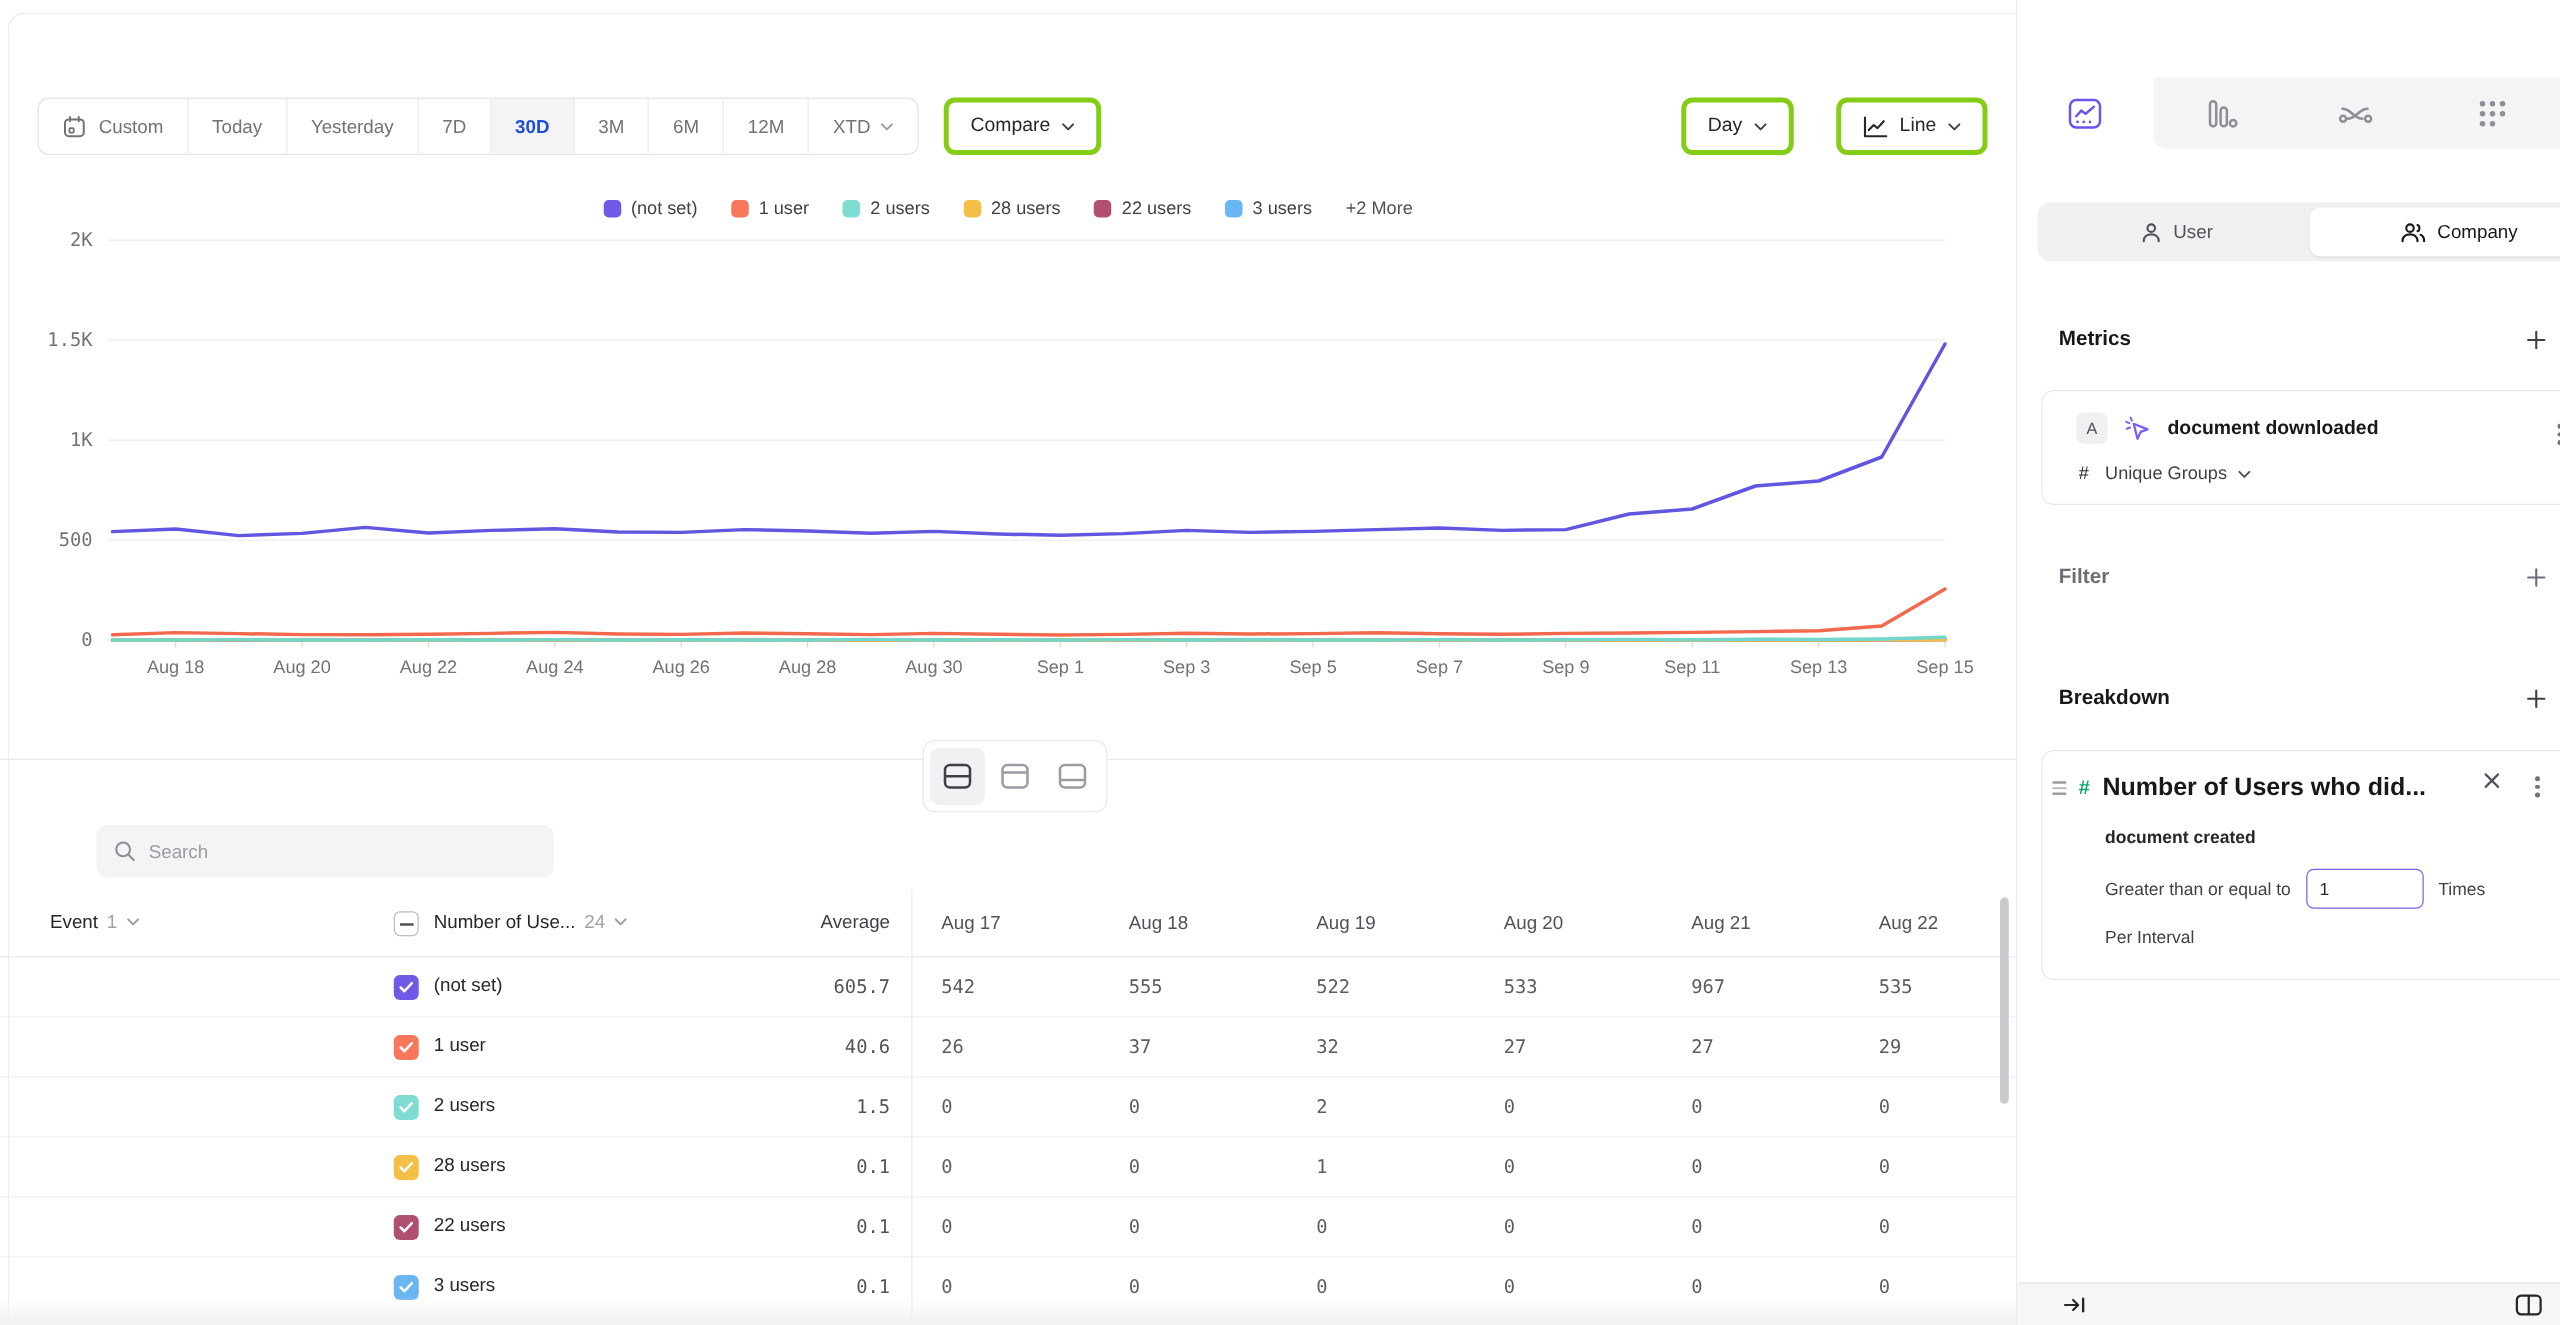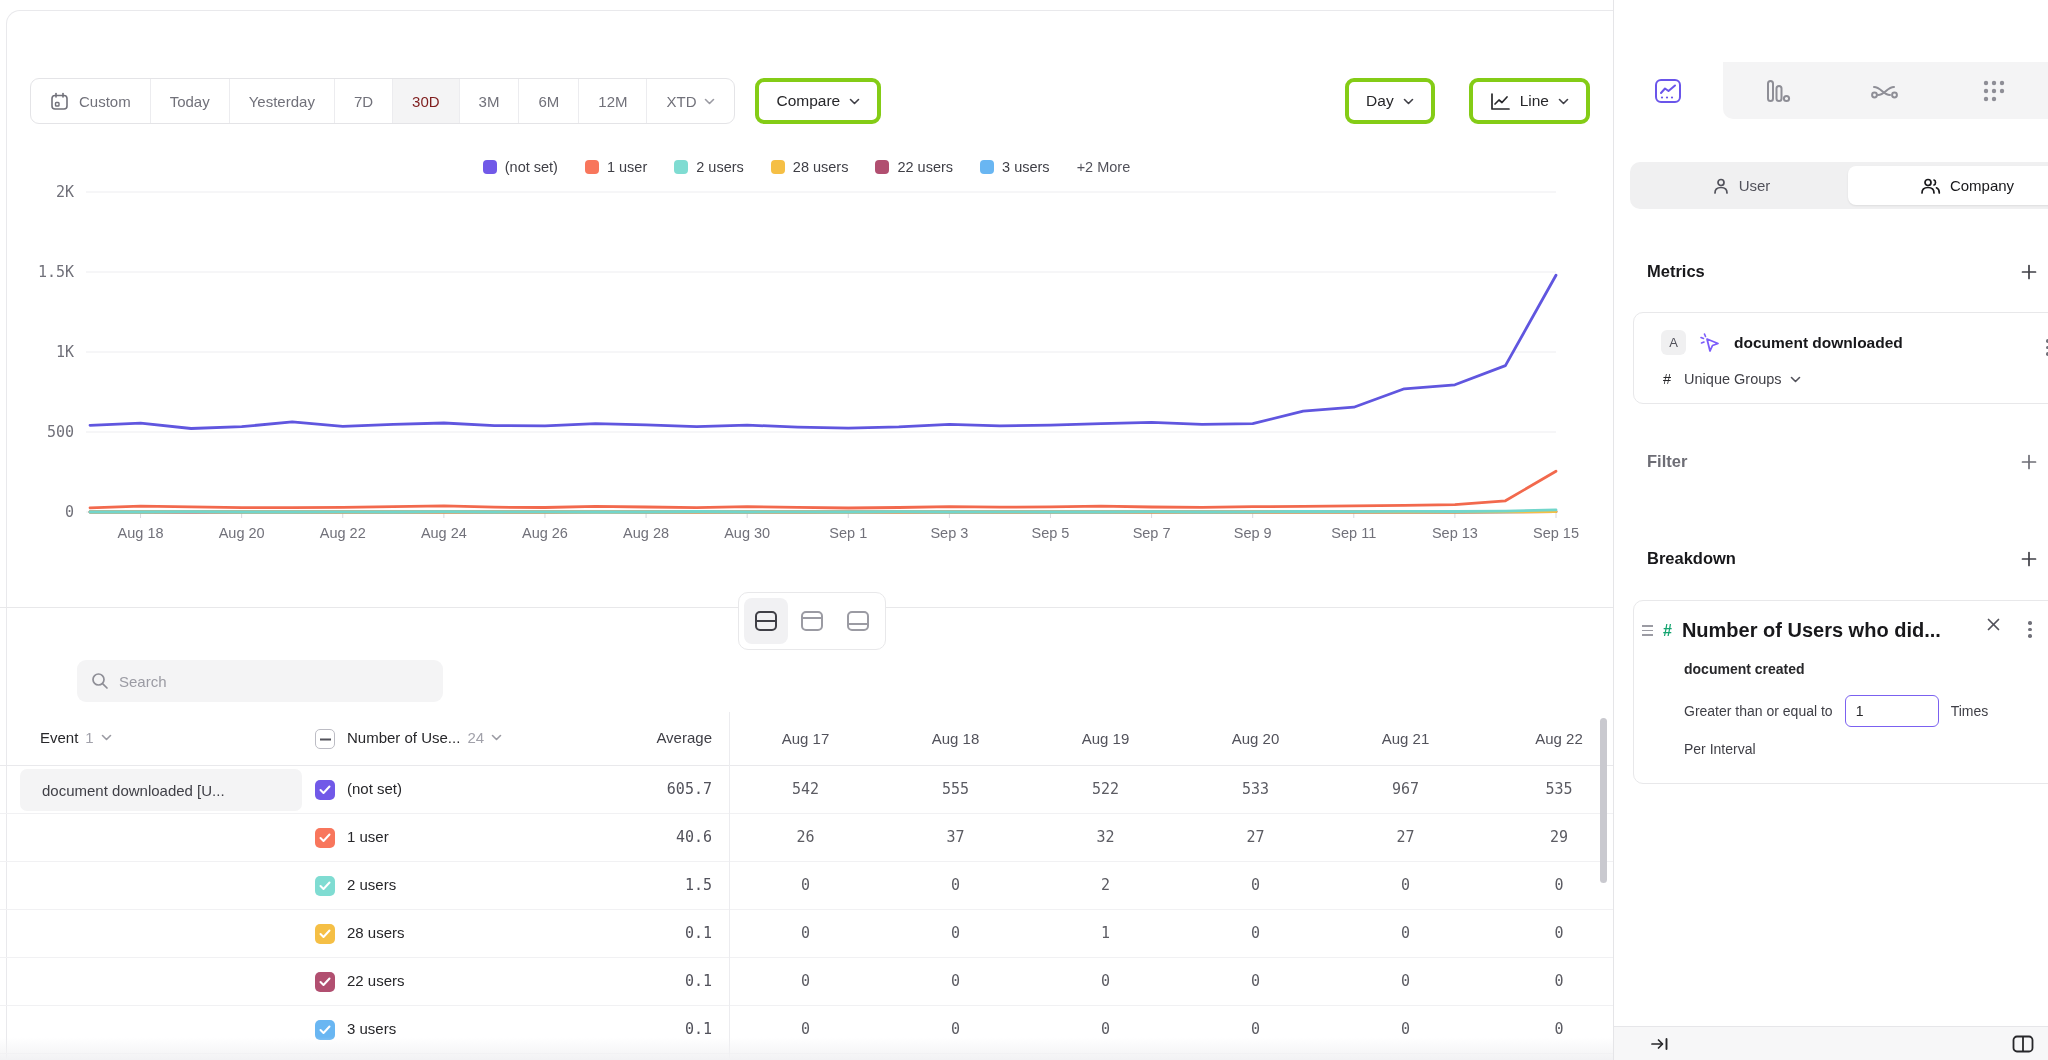--- a/index.html
+++ b/index.html
@@ -13,21 +13,21 @@
   #main { position:absolute; left:0; top:0; width:1613px; height:1060px; overflow:hidden; }
   #main-divider { position:absolute; left:1613px; top:0; width:1px; height:1060px; background:#e5e5e8; }
   .card-outline { left:6px; top:10px; width:1607px; height:1050px;
     border-top:1px solid #e9e9ec; border-left:1px solid #e9e9ec; border-top-left-radius:14px; pointer-events:none; }
 
   
   .toolbar { left:30px; top:78px; width:1560px; height:46px; display:flex; align-items:center; }
   .range-group { display:flex; align-items:stretch; height:46px; border:1px solid #e4e4e7; border-radius:9px; background:#fff; overflow:hidden; }
   .range-item { display:flex; align-items:center; padding:0 19px; font-size:15px; color:#71717a; border-left:1px solid #ececef; cursor:pointer; white-space:nowrap; }
   .range-item:first-child { border-left:none; }
-  .range-item.active { color:#7f1d1d; background:#f4f4f5; font-weight:normal;text-align:right; }
+  .range-item.active { color:#1d4ed8; background:#f4f4f5; font-weight:bold;text-align:right; }
   .btn { display:flex; align-items:center; gap:9px; height:46px; padding:0 17px; border:4px solid #84cc16; border-radius:9px; background:#fff; font-size:15.5px; color:#27272a; cursor:pointer; }
   .chev { display:inline-block; }
   .spacer { flex:1; }
 
   
   .legend { left:0; top:156px; width:1613px; height:22px; display:flex; justify-content:center; align-items:center; gap:27px; }
   .legend-item { display:flex; align-items:center; gap:8px; font-size:14.5px; color:#3f3f46; }
   .swatch { width:14px; height:14px; border-radius:4px; }
   .legend-more { font-size:14.5px; color:#52525b; }
 
@@ -48,21 +48,21 @@
   
   #table { left:0; top:712px; width:1613px; height:348px; overflow:hidden; }
   .thead { position:absolute; left:0; top:0; width:1613px; height:54px; border-bottom:1px solid #e9e9ec; font-size:15px; }
   .th-event { position:absolute; left:40px; top:17px; display:flex; gap:7px; align-items:center; color:#27272a; }
   .th-count { color:#a1a1aa; }
   .cb { width:20px; height:20px; border-radius:5px; display:flex; align-items:center; justify-content:center; }
   .cb-ind { position:absolute; left:315px; top:17px; width:20px; height:20px; border:1.5px solid #bcbcc4; border-radius:5px; background:#fff; display:flex; align-items:center; justify-content:center; }
   .th-group { position:absolute; left:347px; top:17px; display:flex; gap:7px; align-items:center; color:#27272a; }
   .th-avg { position:absolute; left:560px; top:17px; width:152px; text-align:right; color:#3f3f46; }
   .date-cols { position:absolute; left:753px; top:0; display:flex; height:100%; align-items:center; }
-  .dcol { width:150px; text-align:center; padding-right:45px; color:#52525b; font-size:15px; }
+  .dcol { width:150px; text-align:left; padding-right:45px; color:#52525b; font-size:15px; }
   .dcol:last-child { padding-right:38px; }
   .col-divider { position:absolute; left:729px; top:0; width:1px; height:348px; background:#ececef; }
   .trow { position:absolute; left:0; width:1613px; height:48px; border-bottom:1px solid #f1f1f3; }
   .event-pill { position:absolute; left:20px; top:3px; width:282px; height:42px; background:#f4f4f5; border-radius:7px; display:flex; align-items:center; padding-left:22px; font-size:15px; color:#3f3f46; white-space:nowrap; overflow:hidden; }
   .row-cb { position:absolute; left:315px; top:14px; }
   .row-label { position:absolute; left:347px; top:14px; font-size:15px; color:#27272a; }
   .row-avg { position:absolute; left:560px; top:14px; width:152px; text-align:right; font-size:15px; color:#52525b; }
   .row-dates { position:absolute; left:753px; top:14px; display:flex; }
   .row-dates .dcol { font-size:15px; color:#5c5c63; }
   .vscroll { position:absolute; left:1600px; top:6px; width:7px; height:165px; background:#c9c9cf; border-radius:4px; }
@@ -317,21 +317,20 @@
           <div class="dcol">Aug 17</div>
           <div class="dcol">Aug 18</div>
           <div class="dcol">Aug 19</div>
           <div class="dcol">Aug 20</div>
           <div class="dcol">Aug 21</div>
           <div class="dcol">Aug 22</div>
         </div>
     </div>
     <div id="table-rows">
         <div class="trow" style="top: 54px;">
-          <div class="event-pill">document downloaded [U...</div>
           <div class="cb row-cb" style="background: rgb(113, 89, 232);">
             <svg width="12" height="10" viewBox="0 0 12 10">
               <polyline points="1.5,5 4.5,8 10.5,1.5" fill="none" stroke="#fff" stroke-width="2" stroke-linecap="round" stroke-linejoin="round"></polyline>
             </svg>
           </div>
           <div class="row-label">(not set)</div>
           <div class="row-avg mono">605.7</div>
           <div class="row-dates">
             <div class="dcol mono">542</div>
             <div class="dcol mono">555</div>

